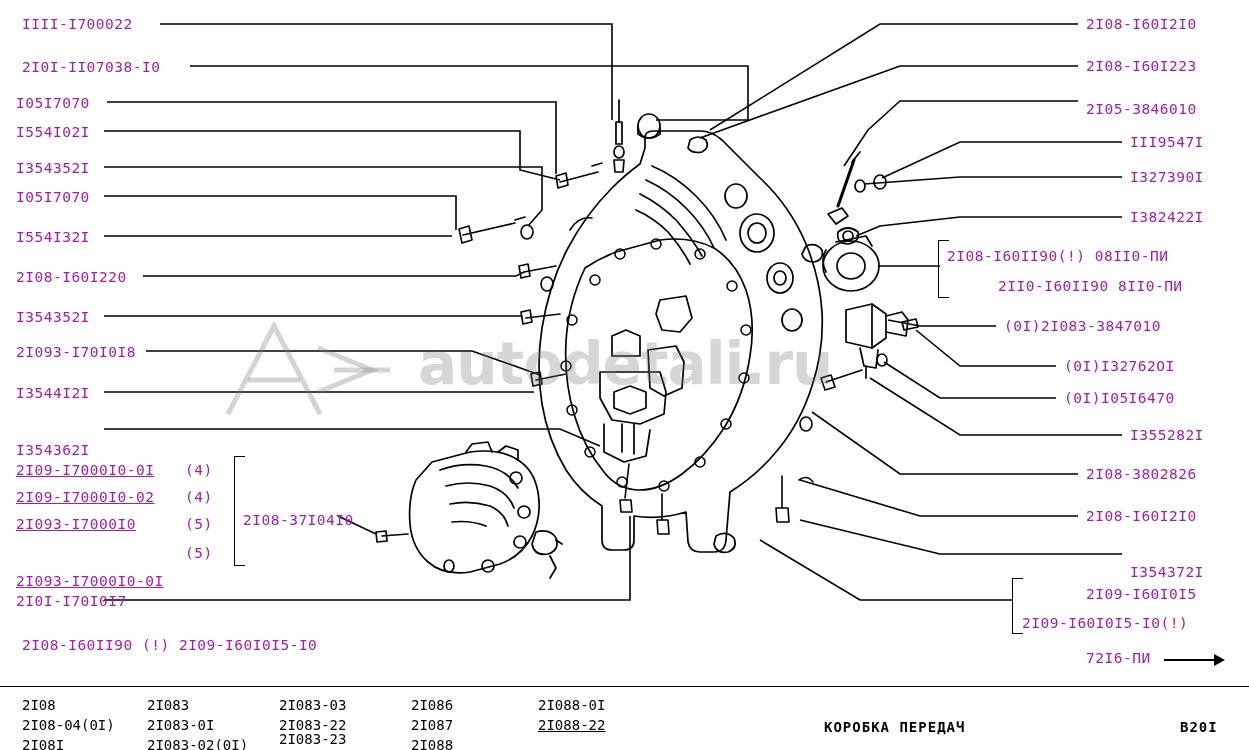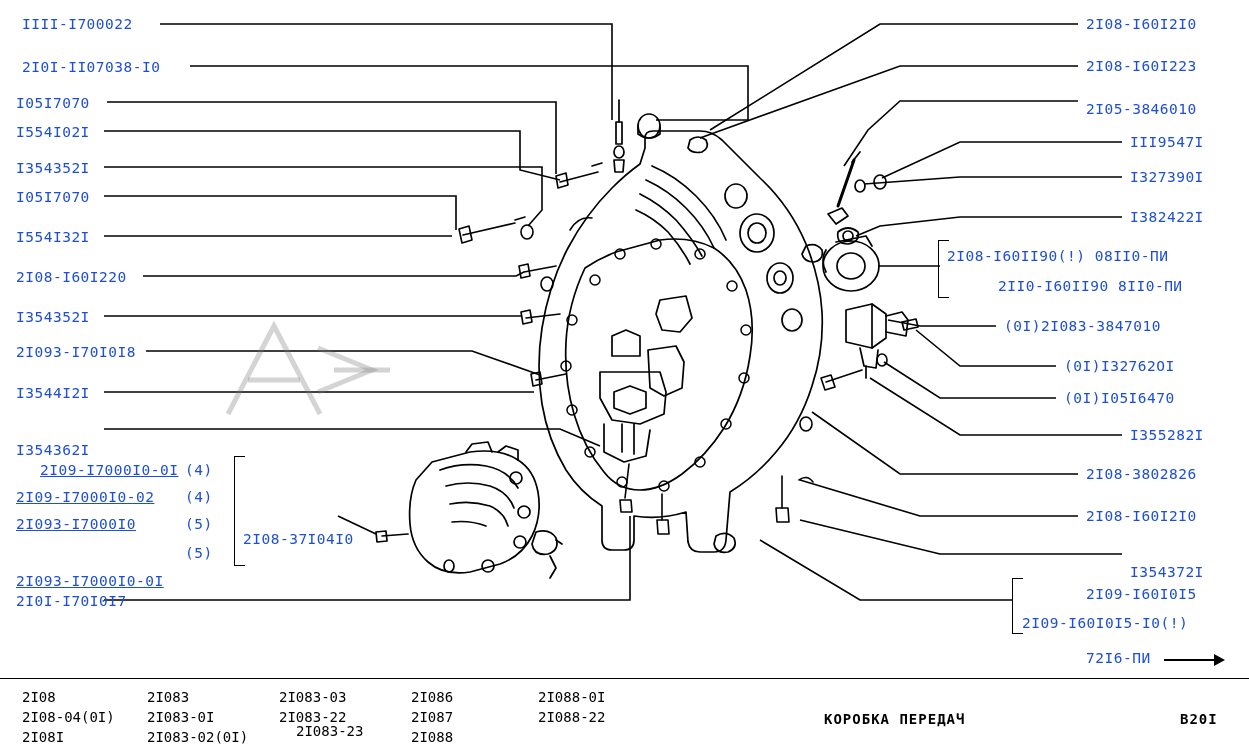--- a/index.html
+++ b/index.html
@@ -15,36 +15,36 @@
     overflow: hidden;
     font-family: "DejaVu Sans Mono", monospace;
     color: #000000;
   }
   .lbl {
     position: absolute;
     font-family: "DejaVu Sans Mono", monospace;
     font-size: 14.5px;
     letter-spacing: 0.5px;
     white-space: nowrap;
-    color: #1d4ed8;
+    color: #a21caf;
     line-height: 16px;
   }
   .lbl.u { text-decoration: underline; }
   .bracket {
     position: absolute;
     border-left: 1.7px solid #000;
     border-top: 1.7px solid #000;
     border-bottom: 1.7px solid #000;
   }
   #footer {
     position: absolute;
     left: 0;
     bottom: 0;
     width: 1249px;
-    height: 72px;
+    height: 64px;
     border-top: 1.8px solid #000;
     box-sizing: border-box;
   }
   .fcell {
     position: absolute;
     font-family: "DejaVu Sans Mono", monospace;
     font-size: 14px;
     white-space: nowrap;
   }
   .fcell.bold {
@@ -281,46 +281,48 @@
 
   <div id="watermark">
     <svg id="wm-mark" viewBox="0 0 182 104">
       <g fill="none" stroke="rgba(120,120,120,0.32)" stroke-width="5">
         <path d="M6 96 L52 8 L98 96"></path>
         <path d="M26 62 L78 62"></path>
         <path d="M96 30 L150 52 L96 74"></path>
         <path d="M112 52 L168 52"></path>
       </g>
     </svg>
+    <div id="wm-text">autodetali.ru</div>
   </div>
 
   <div class="lbl" style="left:22px; top:16px;">IIII-I700022</div>
   <div class="lbl" style="left:22px; top:59px;">2I0I-II07038-I0</div>
   <div class="lbl" style="left:16px; top:95px;">I05I7070</div>
   <div class="lbl" style="left:16px; top:124px;">I554I02I</div>
   <div class="lbl" style="left:16px; top:160px;">I354352I</div>
   <div class="lbl" style="left:16px; top:189px;">I05I7070</div>
   <div class="lbl" style="left:16px; top:229px;">I554I32I</div>
   <div class="lbl" style="left:16px; top:269px;">2I08-I60I220</div>
   <div class="lbl" style="left:16px; top:309px;">I354352I</div>
   <div class="lbl" style="left:16px; top:344px;">2I093-I70I0I8</div>
   <div class="lbl" style="left:16px; top:385px;">I3544I2I</div>
   <div class="lbl" style="left:16px; top:422px;margin-top:20px;">I354362I</div>
 
-  <div class="lbl u" style="left:16px; top:462px;margin-left:24px;">2I09-I7000I0-0I</div>
+  <div class="lbl u" style="left:16px; top:462px;">2I09-I7000I0-0I</div>
   <div class="lbl" style="left:185px; top:462px;">(4)</div>
   <div class="lbl u" style="left:16px; top:489px;">2I09-I7000I0-02</div>
   <div class="lbl" style="left:185px; top:489px;">(4)</div>
   <div class="lbl u" style="left:16px; top:516px;">2I093-I7000I0</div>
   <div class="lbl" style="left:185px; top:516px;">(5)</div>
   <div class="lbl u" style="left:16px; top:545px;margin-top:28px;">2I093-I7000I0-0I</div>
   <div class="lbl" style="left:185px; top:545px;">(5)</div>
 
   <div class="lbl" style="left:16px; top:593px;">2I0I-I70I0I7</div>
-  <div class="lbl" style="left:243px; top:531px;">2I08-37I04I0</div>
+  <div class="lbl" style="left:22px; top:637px;">2I08-I60II90 (!) 2I09-I60I0I5-I0</div>
+  <div class="lbl" style="left:243px; top:512px;">2I08-37I04I0</div>
 
   <div class="lbl" style="left:1086px; top:16px;">2I08-I60I2I0</div>
   <div class="lbl" style="left:1086px; top:58px;">2I08-I60I223</div>
   <div class="lbl" style="left:1086px; top:93px;margin-top:8px;">2I05-3846010</div>
   <div class="lbl" style="left:1130px; top:134px;">III9547I</div>
   <div class="lbl" style="left:1130px; top:169px;">I327390I</div>
   <div class="lbl" style="left:1130px; top:209px;">I382422I</div>
   <div class="lbl" style="left:947px;  top:248px;">2I08-I60II90(!) 08II0-ПИ</div>
   <div class="lbl" style="left:998px;  top:278px;">2II0-I60II90 8II0-ПИ</div>
   <div class="lbl" style="left:1004px; top:318px;">(0I)2I083-3847010</div>
@@ -341,26 +343,26 @@
     <div class="fcell" style="left:22px;  top:10px;">2I08</div>
     <div class="fcell" style="left:22px;  top:30px;">2I08-04(0I)</div>
     <div class="fcell" style="left:22px;  top:50px;">2I08I</div>
 
     <div class="fcell" style="left:147px; top:10px;">2I083</div>
     <div class="fcell" style="left:147px; top:30px;">2I083-0I</div>
     <div class="fcell" style="left:147px; top:50px;">2I083-02(0I)</div>
 
     <div class="fcell" style="left:279px; top:10px;">2I083-03</div>
     <div class="fcell" style="left:279px; top:30px;text-align:center;">2I083-22</div>
-    <div class="fcell" style="left:279px; top:44px;margin-left:17px;">2I083-23</div>
+    <div class="fcell" style="left:279px; top:44px;">2I083-23</div>
 
     <div class="fcell" style="left:411px; top:10px;">2I086</div>
     <div class="fcell" style="left:411px; top:30px;">2I087</div>
     <div class="fcell" style="left:411px; top:50px;">2I088</div>
 
     <div class="fcell" style="left:538px; top:10px;">2I088-0I</div>
-    <div class="fcell" style="left:538px; top:30px;">2I088-22</div>
+    <div class="fcell" style="left:538px; top:30px;text-decoration:underline;">2I088-22</div>
 
     <div class="fcell bold" style="left:824px; top:32px;">КОРОБКА ПЕРЕДАЧ</div>
     <div class="fcell bold" style="left:1180px; top:32px;">B20I</div>
   </div>
 
 </div>
 
 </body></html>

